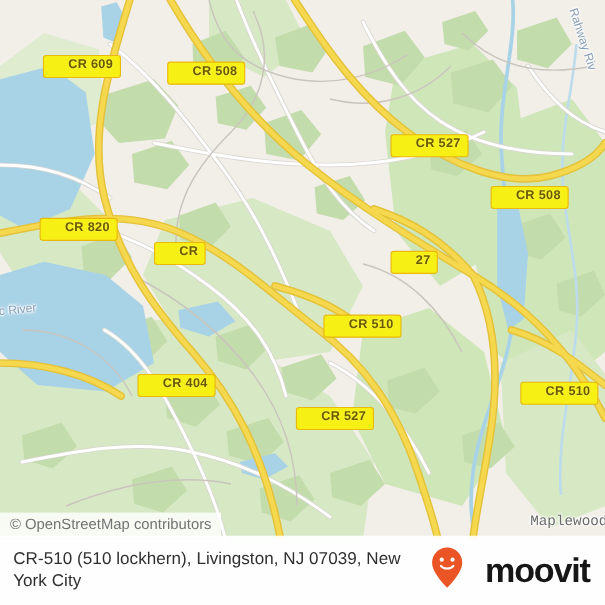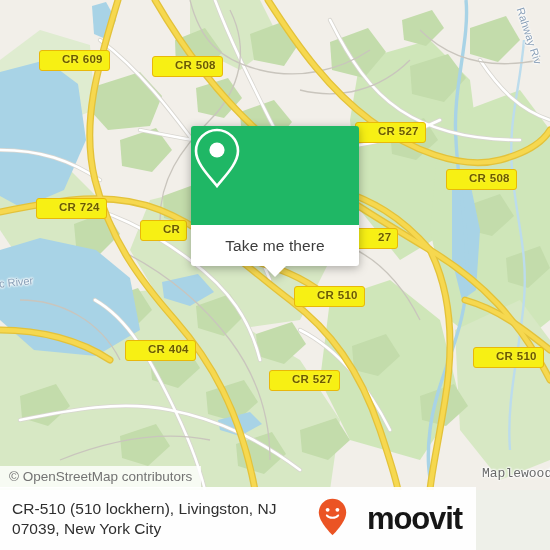--- a/index.html
+++ b/index.html
@@ -95,21 +95,21 @@
     background:rgba(255,255,255,.80);
     color:#737373;
     font-size:13.5px;
     padding:3px 9px 4px 9px;
     white-space:nowrap;
   }
 
   
   #bottombar{
     position:absolute;left:0;top:487px;
-    width:476px;height:63px;
+    width:550px;height:63px;
     background:rgba(255,255,255,.93);
     display:flex;align-items:center;
   }
   #bottombar .addr{
     flex:1;
     padding:0 10px 0 12px;
     color:#2f2f2f;
     font-size:15.5px;
     line-height:20px;
     letter-spacing:.05px;
@@ -253,46 +253,32 @@
           <path d="M465,300 C500,310 525,330 550,350"></path>
           <path d="M250,260 C280,268 310,280 330,300"></path>
         </g>
       </g>
     </svg>
 
     <div class="shield" style="left:39px;top:50px">CR 609</div>
     <div class="shield" style="left:152px;top:56px">CR 508</div>
     <div class="shield" style="left:355px;top:122px">CR 527</div>
     <div class="shield" style="left:446px;top:169px">CR 508</div>
-    <div class="shield" style="left:36px;top:198px">CR 724</div>
+    <div class="shield" style="left:36px;top:198px">CR 820</div>
     <div class="shield" style="left:140px;top:220px">CR</div>
     <div class="shield" style="left:355px;top:228px">27</div>
     <div class="shield" style="left:294px;top:286px">CR 510</div>
     <div class="shield" style="left:125px;top:340px">CR 404</div>
     <div class="shield" style="left:473px;top:347px">CR 510</div>
     <div class="shield" style="left:269px;top:370px">CR 527</div>
 
     <div class="maplabel" style="left:482px;top:466px">Maplewood</div>
     <div class="riverlabel" style="left:-4px;top:278px;transform:rotate(-6deg);transform-origin:0 0">ic River</div>
     <div class="riverlabel" style="left:526px;top:6px;transform:rotate(72deg);transform-origin:0 0">Rahway Riv</div>
 
-    <div id="popup">
-      <div class="pic">
-        <span>
-          <svg width="52" height="64" viewBox="0 0 52 64" aria-hidden="true">
-            <path d="M26 4 C14.4 4 5 13.4 5 25 C5 38 20 52 26 60 C32 52 47 38 47 25 C47 13.4 37.6 4 26 4 Z" fill="none" stroke="#ffffff" stroke-width="2.6"></path>
-            <circle cx="26" cy="24" r="7.6" fill="#ffffff"></circle>
-          </svg>
-        </span>
-      </div>
-      <div class="cap">
-        <span>Take me there</span>
-      </div>
-      <div class="tail"></div>
-    </div>
 
     <div id="attrib">© OpenStreetMap contributors</div>
   </div>
 
   <div id="bottombar">
     <div class="addr">CR-510 (510 lockhern), Livingston, NJ 07039, New York City</div>
     <div id="brand">
       <span>
         <svg width="29" height="38" viewBox="0 0 29 38" aria-hidden="true">
           <path d="M14.5 0.8 C6.9 0.8 0.8 6.9 0.8 14.5 C0.8 24.2 14.5 37.2 14.5 37.2 C14.5 37.2 28.2 24.2 28.2 14.5 C28.2 6.9 22.1 0.8 14.5 0.8 Z" fill="#eb5424"></path>

